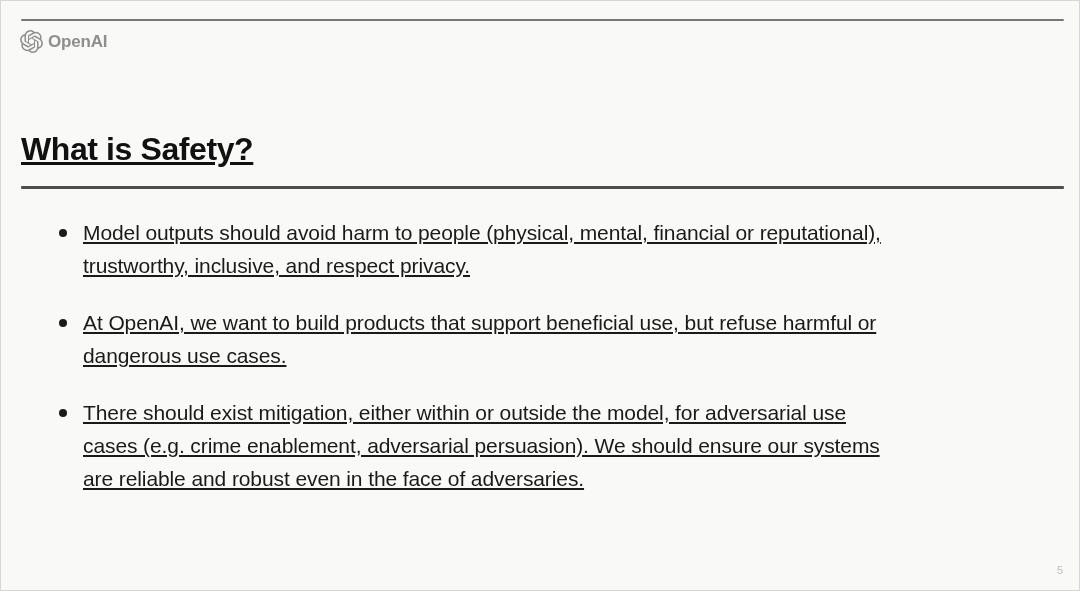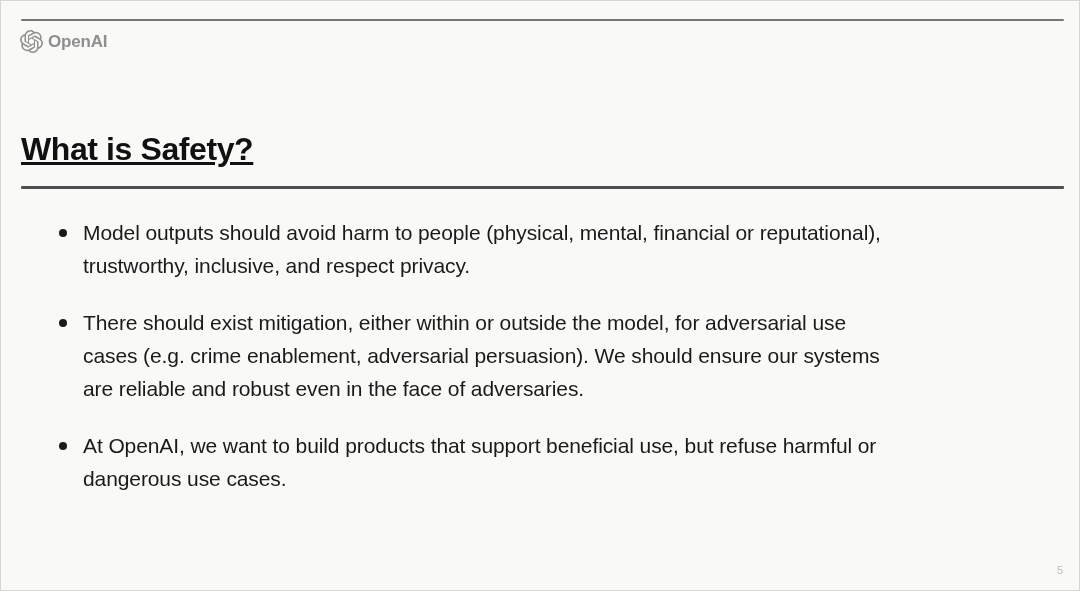--- a/index.html
+++ b/index.html
@@ -94,20 +94,21 @@
     background: var(--body-color, #1a1a1a);
     margin-left: 58px;
     margin-top: 13px;
   }
   .bullet-text {
     margin-left: 16px;
     font-size: 21px;
     line-height: 33px;
     letter-spacing: -0.1px;
     color: var(--body-color, #1a1a1a);
+    text-decoration: underline;
   }
   .page-number {
     position: absolute;
     right: 16px;
     bottom: 14px;
     font-size: 11px;
     color: var(--page-number-color, #bcbcbc);
   }
 </style>
 </head>
@@ -130,23 +131,23 @@
 
   <div class="title-rule"></div>
 
   <ul class="bullet-list" id="bullet-list">
       <li class="bullet-item">
         <span class="bullet-dot"></span>
         <div class="bullet-text">Model outputs should avoid harm to people (physical, mental, financial or reputational),<br>trustworthy, inclusive, and respect privacy.</div>
       </li>
       <li class="bullet-item">
         <span class="bullet-dot"></span>
-        <div class="bullet-text">There should exist mitigation, either within or outside the model, for adversarial use<br>cases (e.g. crime enablement, adversarial persuasion). We should ensure our systems<br>are reliable and robust even in the face of adversaries.</div>
+        <div class="bullet-text">At OpenAI, we want to build products that support beneficial use, but refuse harmful or<br>dangerous use cases.</div>
       </li>
       <li class="bullet-item">
         <span class="bullet-dot"></span>
-        <div class="bullet-text">At OpenAI, we want to build products that support beneficial use, but refuse harmful or<br>dangerous use cases.</div>
+        <div class="bullet-text">There should exist mitigation, either within or outside the model, for adversarial use<br>cases (e.g. crime enablement, adversarial persuasion). We should ensure our systems<br>are reliable and robust even in the face of adversaries.</div>
       </li>
     </ul>
 
   <div class="page-number">5</div>
 
 </div>
 
 </body></html>

